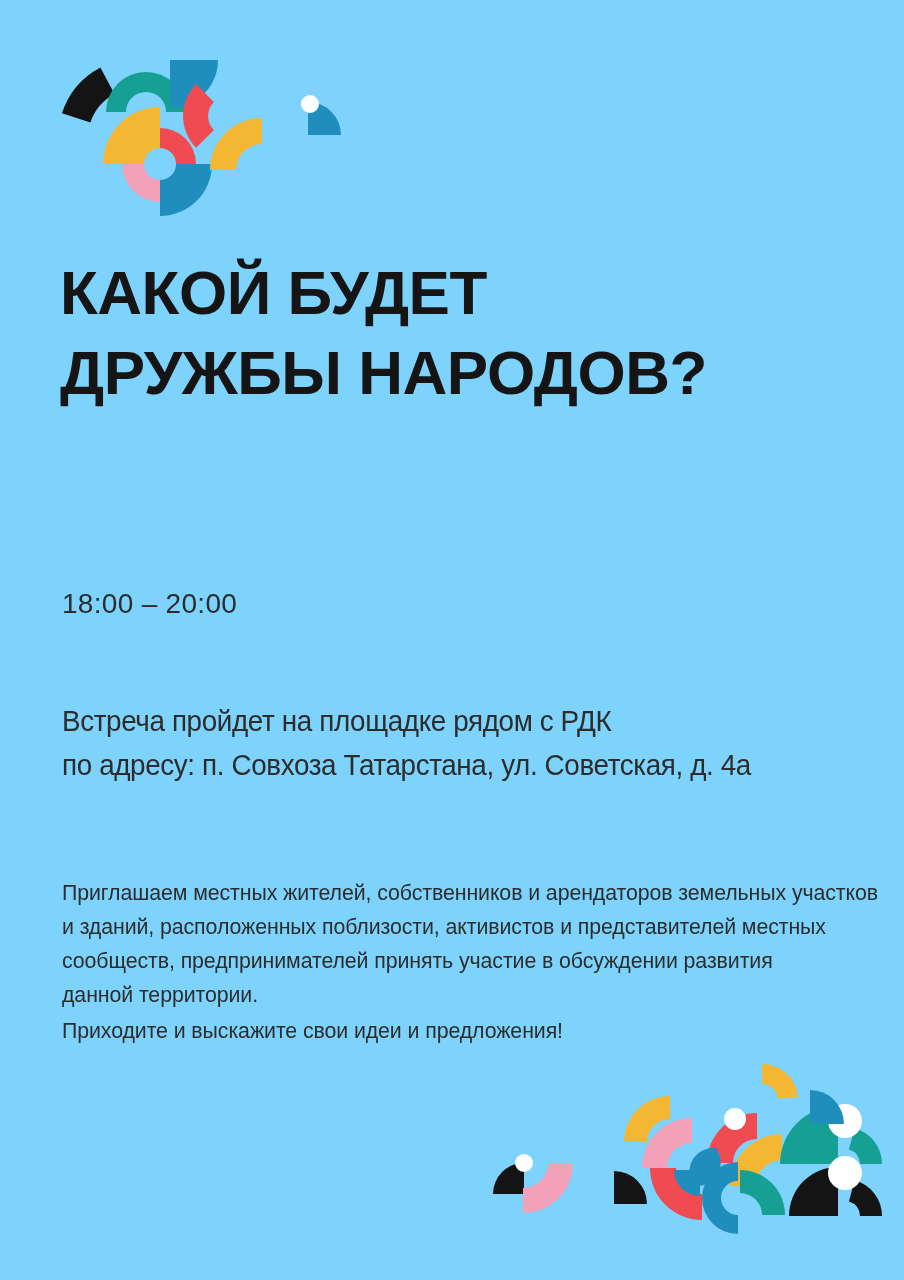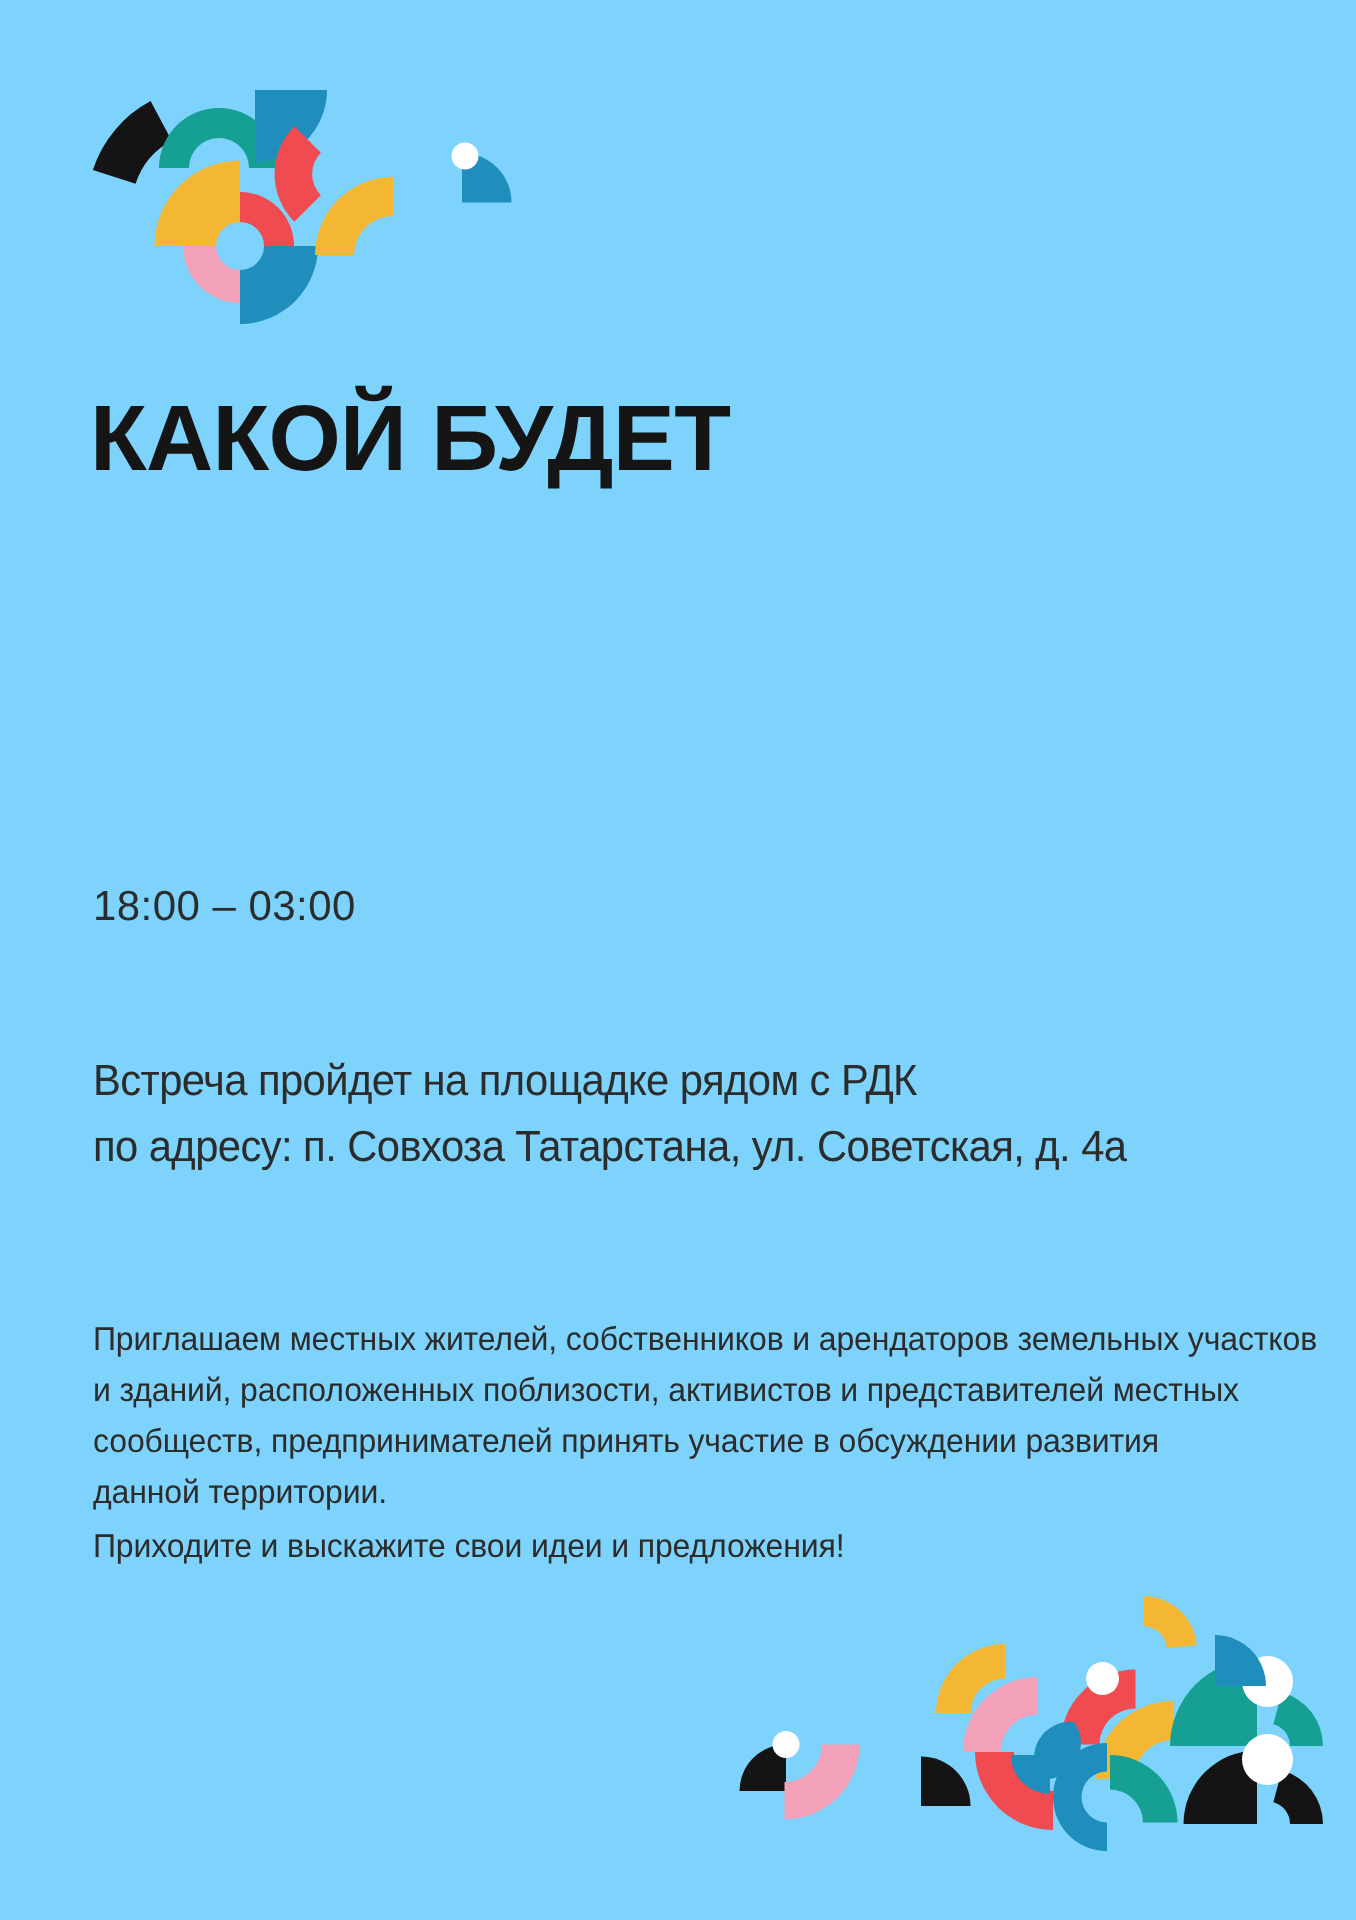--- a/index.html
+++ b/index.html
@@ -77,24 +77,25 @@
         <circle cx="845" cy="1121" r="17" fill="#ffffff"></circle>
         <path d="M810 1124L810.0 1090.0A34 34 0 0 1 844.0 1124.0Z" fill="#1F8EBD"></path>
         <path d="M838 1216L789.0 1216.0A49 49 0 0 1 838.0 1167.0Z" fill="#141414"></path>
         <path d="M854.6 1180.3A37 37 0 0 1 882.0 1216.0L860.0 1216.0A15 15 0 0 0 848.9 1201.5Z" fill="#141414"></path>
         <circle cx="845" cy="1173" r="17" fill="#ffffff"></circle>
       </g>
   </svg>
 
   <div class="heading">
     <div>КАКОЙ БУДЕТ</div>
+    <div>ДРУЖБЫ НАРОДОВ?</div>
   </div>
 
   <div class="date-block">
-    <div>18:00 – 03:00</div>
+    <div>18:00 – 20:00</div>
   </div>
 
   <div class="venue-block">
     <div>Встреча пройдет на площадке рядом с РДК</div>
     <div>по адресу: п. Совхоза Татарстана, ул. Советская, д. 4а</div>
   </div>
 
   <div class="invite-block">
     <div>Приглашаем местных жителей, собственников и арендаторов земельных участков</div>
     <div>и зданий, расположенных поблизости, активистов и представителей местных</div>

